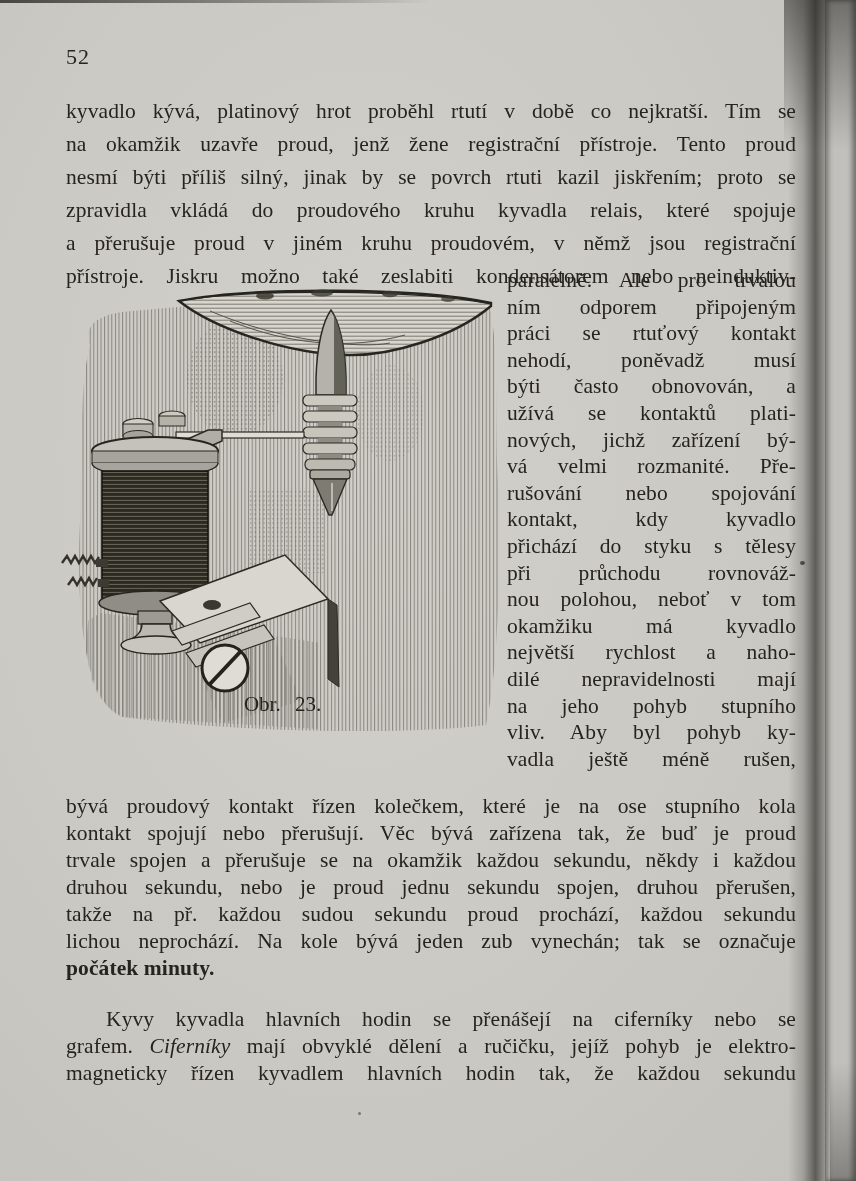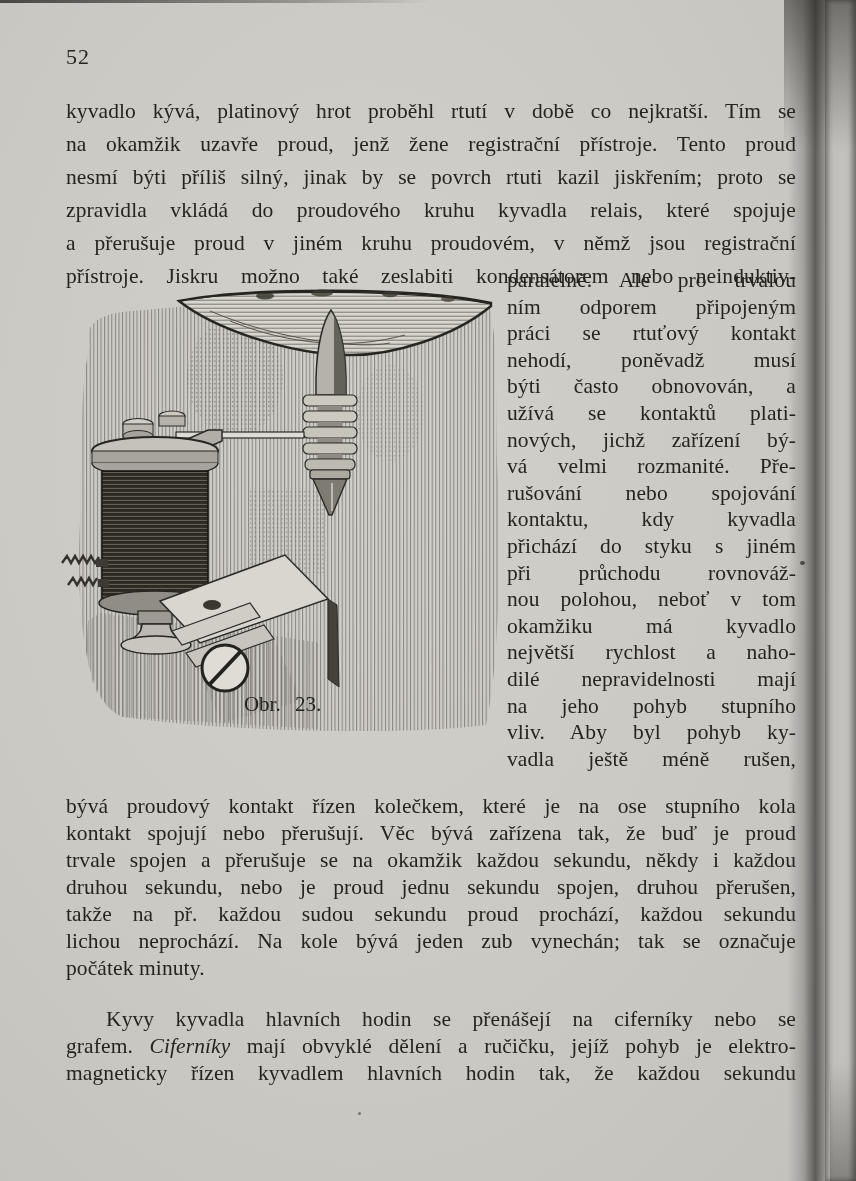--- a/index.html
+++ b/index.html
@@ -21,21 +21,21 @@
   .corner-shade{right:0;top:0;width:72px;height:150px;
     background:linear-gradient(180deg,rgba(30,29,26,.5),rgba(30,29,26,0));}
   .bottom-corner-shade{right:0;bottom:0;width:26px;height:120px;
     background:linear-gradient(0deg,rgba(40,38,35,.4),rgba(40,38,35,0));}
   .speck{width:5px;height:4px;border-radius:50%;background:#3a3833;opacity:.85;}
   .speck2{width:3px;height:3px;border-radius:50%;background:#56544e;opacity:.7;}
   
   .pageno{left:66px;top:44px;font-size:22px;letter-spacing:1px;}
   .textblock{font-size:21.5px;letter-spacing:.1px;}
   .jline{text-align:justify;text-align-last:justify;white-space:normal;}
-  .jline.end{text-align-last:left;}
+  .jline.end{text-align-last:left;font-weight:bold;}
   .jline.indent{padding-left:40px;}
   .italic{font-style:italic;}
   #para1{left:66px;top:95px;width:730px;line-height:33px;}
   #rightcol{left:507px;top:267px;width:289px;line-height:26.6px;font-size:21.5px;}
   #para2{left:66px;top:793px;width:730px;line-height:27px;}
   #para3{left:66px;top:1006px;width:730px;line-height:27px;}
   #figure{left:60px;top:283px;width:445px;height:450px;}
   #caption{left:60px;top:692px;width:445px;text-align:center;font-size:21px;word-spacing:9px;}
 </style>
 </head>
@@ -160,22 +160,22 @@
 <div id="rightcol" class="abs textblock">
     <div class="jline">paralelně. Ale pro trvalou</div>
     <div class="jline">ním odporem připojeným</div>
     <div class="jline">práci se rtuťový kontakt</div>
     <div class="jline">nehodí, poněvadž musí</div>
     <div class="jline">býti často obnovován, a</div>
     <div class="jline">užívá se kontaktů plati-</div>
     <div class="jline">nových, jichž zařízení bý-</div>
     <div class="jline">vá velmi rozmanité. Pře-</div>
     <div class="jline">rušování nebo spojování</div>
-    <div class="jline">kontaktu, kdy kyvadla</div>
-    <div class="jline">přichází do styku s jiném</div>
+    <div class="jline">kontakt, kdy kyvadlo</div>
+    <div class="jline">přichází do styku s tělesy</div>
     <div class="jline">při průchodu rovnováž-</div>
     <div class="jline">nou polohou, neboť v tom</div>
     <div class="jline">okamžiku má kyvadlo</div>
     <div class="jline">největší rychlost a naho-</div>
     <div class="jline">dilé nepravidelnosti mají</div>
     <div class="jline">na jeho pohyb stupního</div>
     <div class="jline">vliv. Aby byl pohyb ky-</div>
     <div class="jline">vadla ještě méně rušen,</div>
   </div>
 

